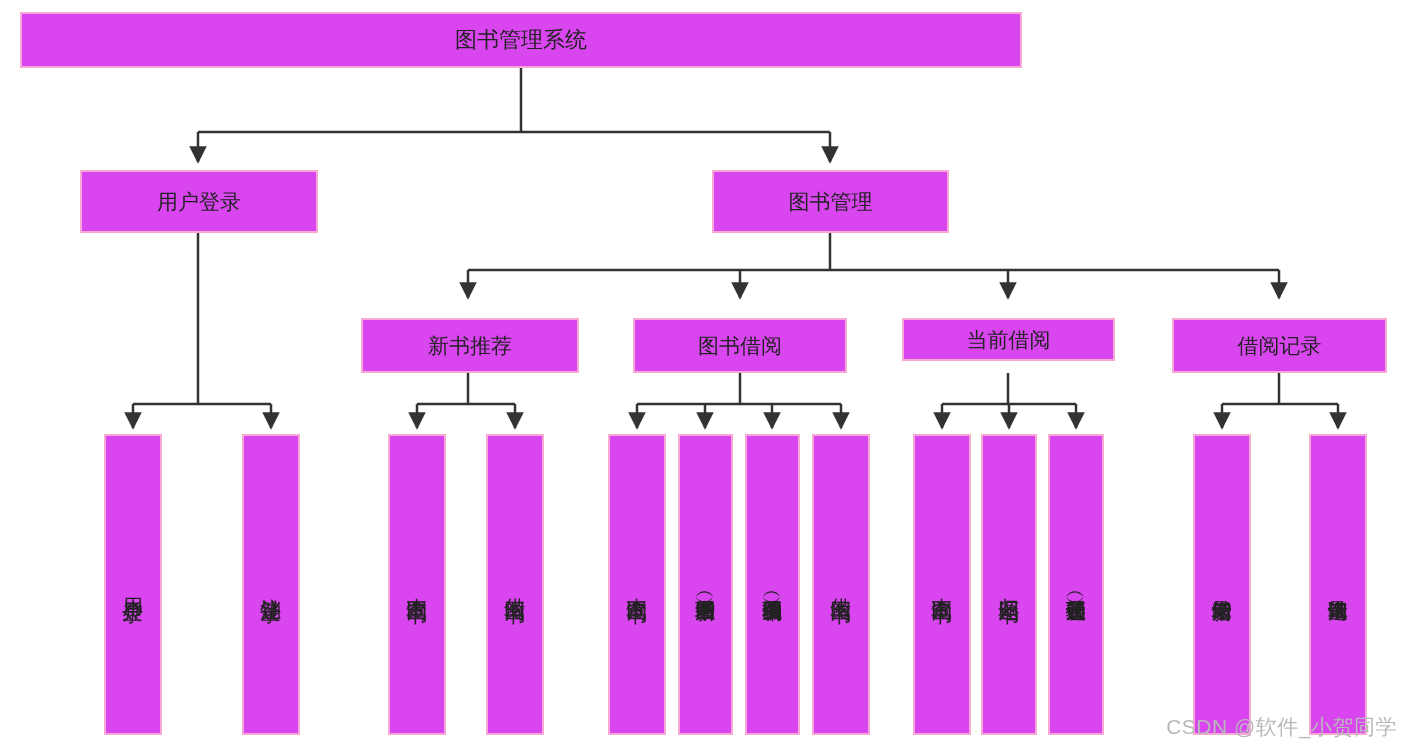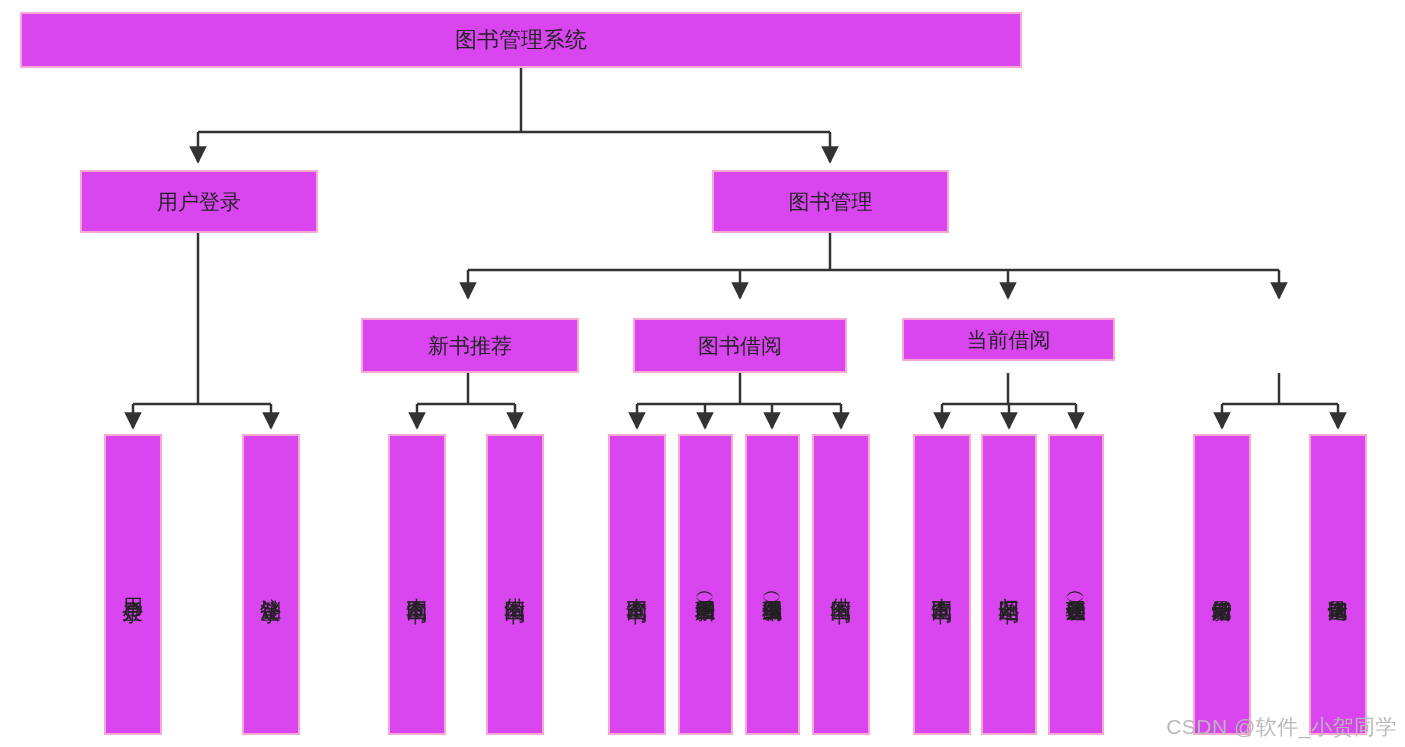--- a/index.html
+++ b/index.html
@@ -125,20 +125,21 @@
   </svg>
 
   <div class="node h root" style="left:20px; top:12px; width:1002px; height:56px;">图书管理系统</div>
 
   <div class="node h" style="left:80px; top:170px; width:238px; height:63px;">用户登录</div>
   <div class="node h" style="left:712px; top:170px; width:237px; height:63px;">图书管理</div>
 
   <div class="node h" style="left:361px; top:318px; width:218px; height:55px;">新书推荐</div>
   <div class="node h" style="left:633px; top:318px; width:214px; height:55px;">图书借阅</div>
   <div class="node h" style="left:902px; top:318px; width:213px; height:43px;">当前借阅</div>
+  <div class="node h" style="left:1172px; top:318px; width:215px; height:55px;">借阅记录</div>
 
   <div class="node v" style="left:104px; top:434px; width:58px; height:301px;">用户登录</div>
   <div class="node v" style="left:242px; top:434px; width:58px; height:301px;">注销登录</div>
 
   <div class="node v" style="left:388px; top:434px; width:58px; height:301px;">查询图书</div>
   <div class="node v" style="left:486px; top:434px; width:58px; height:301px;">借阅图书</div>
 
   <div class="node v" style="left:608px; top:434px; width:58px; height:301px;">查询图书</div>
   <div class="node v tall" style="left:678px; top:434px; width:55px; height:301px;">新增图书（管理员）</div>
   <div class="node v tall" style="left:745px; top:434px; width:55px; height:301px;">编辑图书（管理员）</div>

